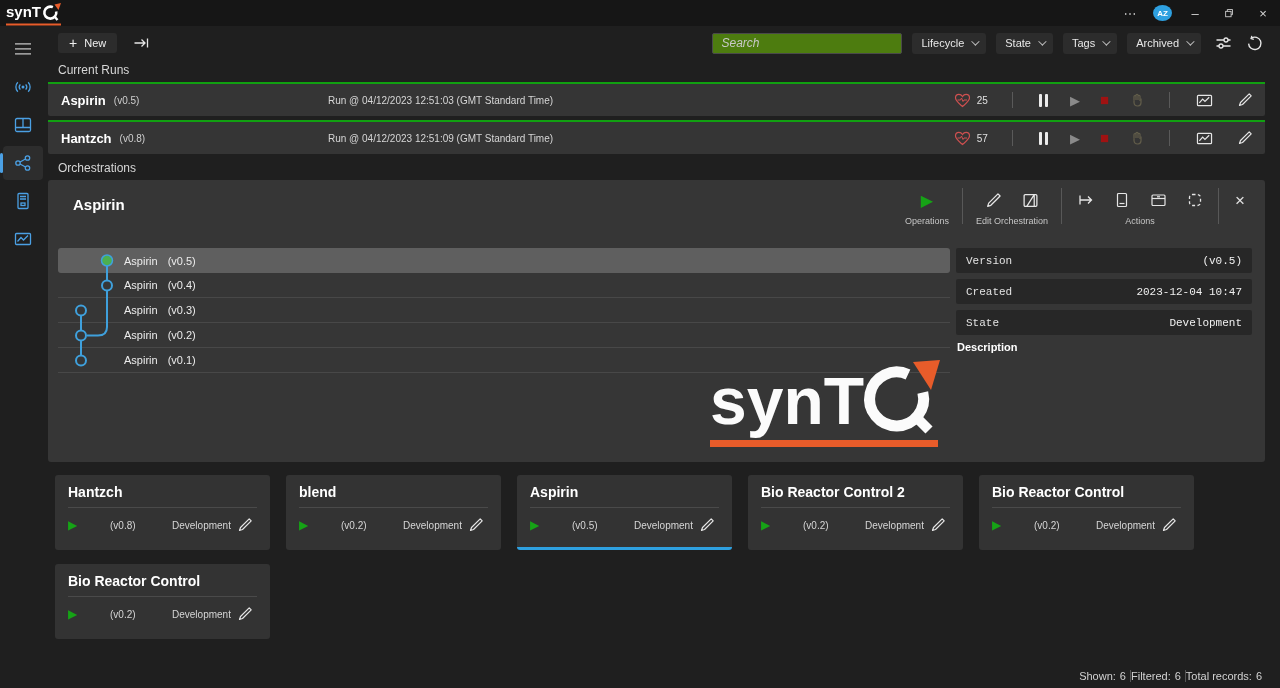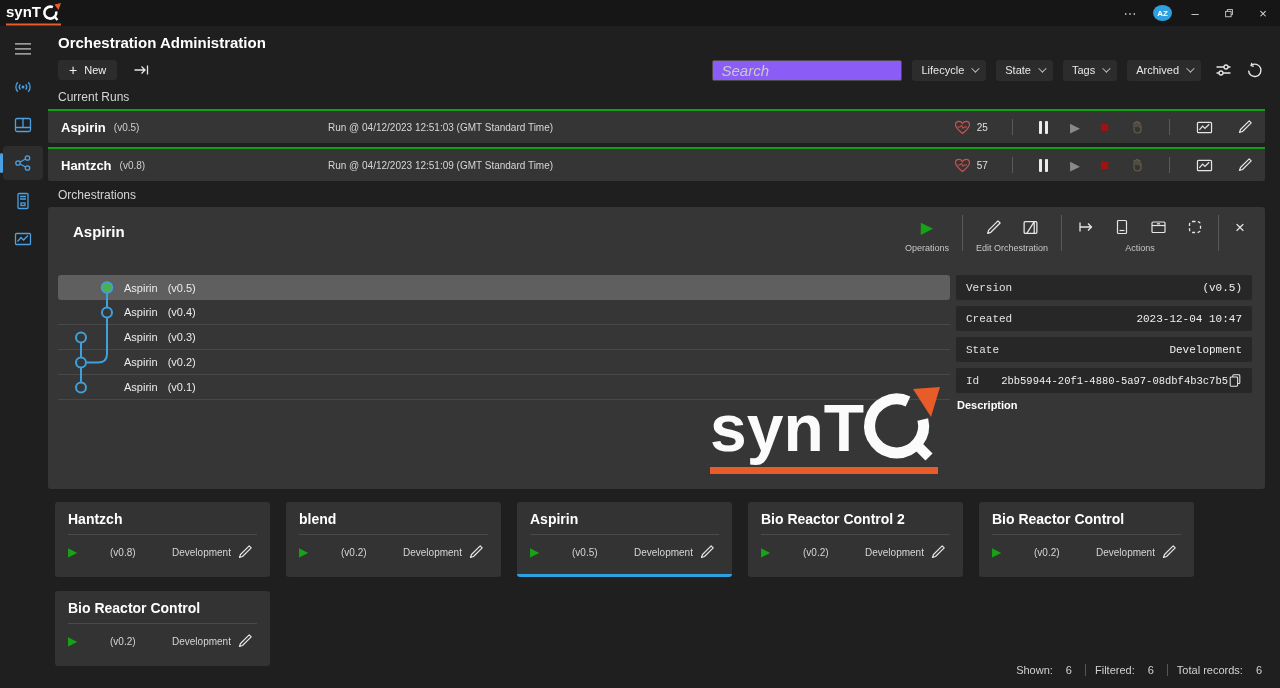--- a/index.html
+++ b/index.html
@@ -23,21 +23,21 @@
   .side-item.active { background:#2d2d2d; }
   .side-item.active::before { content:''; position:absolute; left:-3px; top:7px; width:3px; height:20px; background:#4ba0e4; border-radius:2px; }
   .main { flex:1; padding:4px 15px 0 2px; position:relative; }
   .page-title { font-size:15px; font-weight:bold; margin:4px 0 6px 10px; }
   
   .toolbar { display:flex; align-items:center; height:26px; margin-left:10px; }
   .btn-new { display:flex; align-items:center; gap:7px; background:#2c2c2c; border:none; color:#efefef; font-size:11px; padding:4px 11px; border-radius:3px; font-family:inherit; }
   .btn-new .plus { font-size:14px; font-weight:400; line-height:10px; }
   .icon-btn { background:none; border:none; padding:2px; margin-left:14px; display:flex; align-items:center; }
   .toolbar-right { margin-left:auto; display:flex; align-items:center; gap:10px; }
-  .search-input { width:190px; height:21px; background:#8b5cf6; border:1px solid #4a4a4a; border-radius:2px; color:#eee; font-style:italic; font-size:15px; padding:0 8px; font-family:inherit; }
+  .search-input { width:190px; height:21px; background:#4d7c0f; border:1px solid #4a4a4a; border-radius:2px; color:#eee; font-style:italic; font-size:12px; padding:0 8px; font-family:inherit; }
   .search-input::placeholder { color:#c9c9c9; font-style:italic; }
   .filter-btn { height:21px; background:#2c2c2c; border:none; border-radius:3px; color:#e8e8e8; font-size:11px; padding:0 9px; display:flex; align-items:center; gap:7px; font-family:inherit; }
   .chev { width:6px; height:6px; border-right:1.4px solid #bdbdbd; border-bottom:1.4px solid #bdbdbd; transform:rotate(45deg) translateY(-2px); }
   
   .section-label { color:#d6d6d6; font-size:12px; margin:7px 0 5px 10px; }
   
   .run-row { height:34px; background:#353535; border-top:2px solid #11a011; border-radius:0 0 2px 2px; margin:0 0 4px 0; position:relative; display:flex; align-items:center; }
   .run-name { font-size:13px; font-weight:bold; margin-left:13px; }
   .run-ver { font-size:10px; color:#cfcfcf; margin-left:8px; }
   .run-info { position:absolute; left:280px; font-size:10px; color:#d6d6d6; }
@@ -81,21 +81,21 @@
   .card { width:215px; height:75px; background:#333; border-radius:3px; padding:9px 13px 0 13px; position:relative; }
   .card.selected { border-bottom:3px solid #2ea0e0; }
   .card-title { font-size:14px; font-weight:bold; white-space:nowrap; }
   .card-sep { height:1px; background:#4a4a4a; margin:7px 0 0 0; }
   .card-row { display:flex; align-items:center; margin-top:9px; }
   .card-play { color:#16a316; font-size:12px; width:42px; }
   .card-ver { width:62px; font-size:10px; color:#d6d6d6; }
   .card-state { flex:1; font-size:10px; color:#d6d6d6; }
   .card-edit { background:none; border:none; padding:0; margin-right:4px; display:flex; }
   
-  .statusbar { position:absolute; left:0; bottom:0; width:100%; height:24px; display:flex; justify-content:flex-end; padding-right:14px; gap:9px; font-size:11px; color:#d2d2d2; }
+  .statusbar { position:absolute; left:0; bottom:0; width:100%; height:24px; display:flex; align-items:center; justify-content:flex-end; padding-right:14px; font-size:11px; color:#d2d2d2; }
   .statusbar .val { margin:0 4px; }
   .sdiv { width:1px; height:12px; background:#555; }
   svg { display:block; }
 </style>
 </head>
 <body>
 
 <div class="titlebar">
   <div class="logo-small">
     <svg width="56" height="23" viewBox="0 0 56 23">
@@ -160,21 +160,20 @@
     </div>
     <div class="side-item">
       <svg width="18" height="16" viewBox="0 0 18 16" fill="none" stroke="#4ba0e4" stroke-width="1.3">
         <rect x="1.5" y="2.5" width="15" height="11" rx="1"></rect>
         <path d="M3.5 10.5l3.5-4 2.5 2.5 4.5-4.5"></path>
       </svg>
     </div>
   </nav>
 
   <main class="main">
-    <h1 class="page-title">Orchestration Administration</h1>
 
     <div class="toolbar">
       <button class="btn-new">
         <span class="plus">+</span>
         <span>New</span>
       </button>
       <button class="icon-btn">
         <svg width="17" height="16" viewBox="0 0 17 16" fill="none" stroke="#e6e6e6" stroke-width="1.3">
           <path d="M1.5 8h10 M8.5 4.5L12 8l-3.5 3.5 M14.5 3.5v9"></path>
         </svg>
@@ -412,30 +411,20 @@
           <span class="d-value">(v0.5)</span>
         </div>
         <div class="d-row">
           <span class="d-label">Created</span>
           <span class="d-value">2023-12-04 10:47</span>
         </div>
         <div class="d-row">
           <span class="d-label">State</span>
           <span class="d-value">Development</span>
         </div>
-        <div class="d-row">
-          <span class="d-label">Id</span>
-          <span class="d-value" style="font-size:10.5px">2bb59944-20f1-4880-5a97-08dbf4b3c7b5</span>
-          <button class="icon-btn d-copy" style="margin:0;padding:0">
-            <svg width="14" height="15" viewBox="0 0 16 17" fill="none" stroke="#e6e6e6" stroke-width="1.2">
-              <path d="M5.5 4.5V3a1 1 0 011-1h6a1 1 0 011 1v8a1 1 0 01-1 1h-1.5"></path>
-              <rect x="2.5" y="4.5" width="8.5" height="10.5" rx="1"></rect>
-            </svg>
-          </button>
-        </div>
         <div class="d-desc">Description</div>
       </div>
     </div>
 
     <div class="cards">
       <div class="card">
         <div class="card-title">Hantzch</div>
         <div class="card-sep"></div>
         <div class="card-row">
           <span class="card-play">▶</span>

